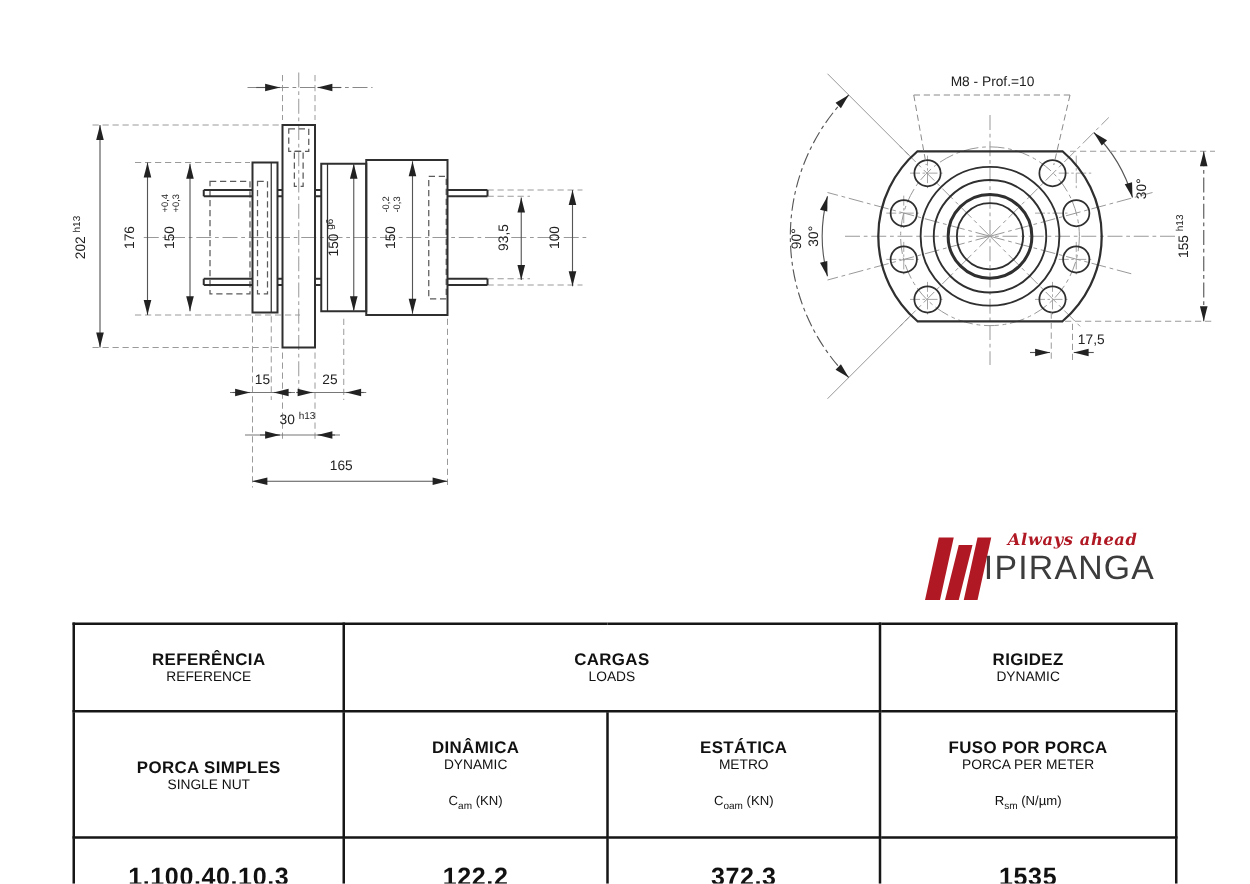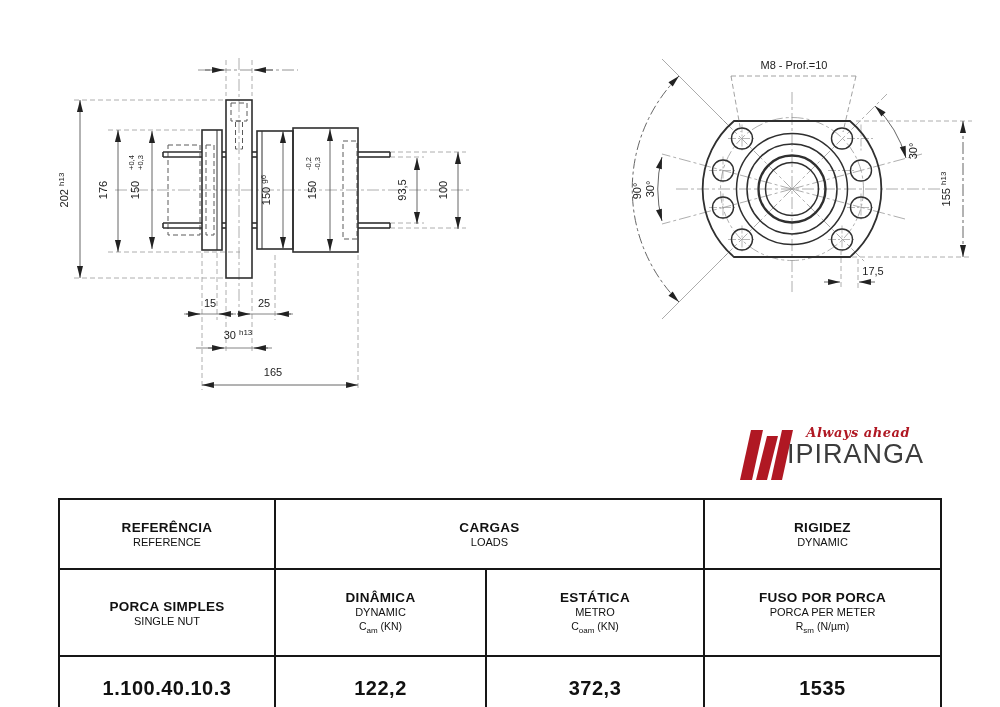--- a/index.html
+++ b/index.html
@@ -14,21 +14,21 @@
      font-style:italic;font-weight:bold;font-size:13px;color:#b01823;letter-spacing:0.5px;}
   #logo .brand{position:absolute;left:57px;top:18px;font-size:27px;color:#3c3c3c;
      letter-spacing:1px;font-weight:400;}
   #logo svg{position:absolute;left:6px;top:6px;}
   
   #spec-table{position:absolute;left:58px;top:498px;}
   table{border-collapse:collapse;table-layout:fixed;width:882px;}
   td{border:2px solid #161616;text-align:center;vertical-align:middle;padding:20px 4px;color:#111;}
   .pt{font-weight:bold;font-size:13.5px;letter-spacing:0.3px;}
   .en{font-size:11px;margin-top:1px;}
-  .sym{font-size:10.5px;margin-top:2px;}
+  .sym{font-size:10.5px;margin-top:17px;}
   .sym sub{font-size:8px;}
   .val{font-weight:bold;font-size:20px;letter-spacing:0.5px;}
 </style>
 </head>
 <body>
 
 <div id="page">
 
 <svg width="1000" height="707" viewBox="0 0 1000 707" style="position:absolute;left:0;top:0;">
   <defs>

